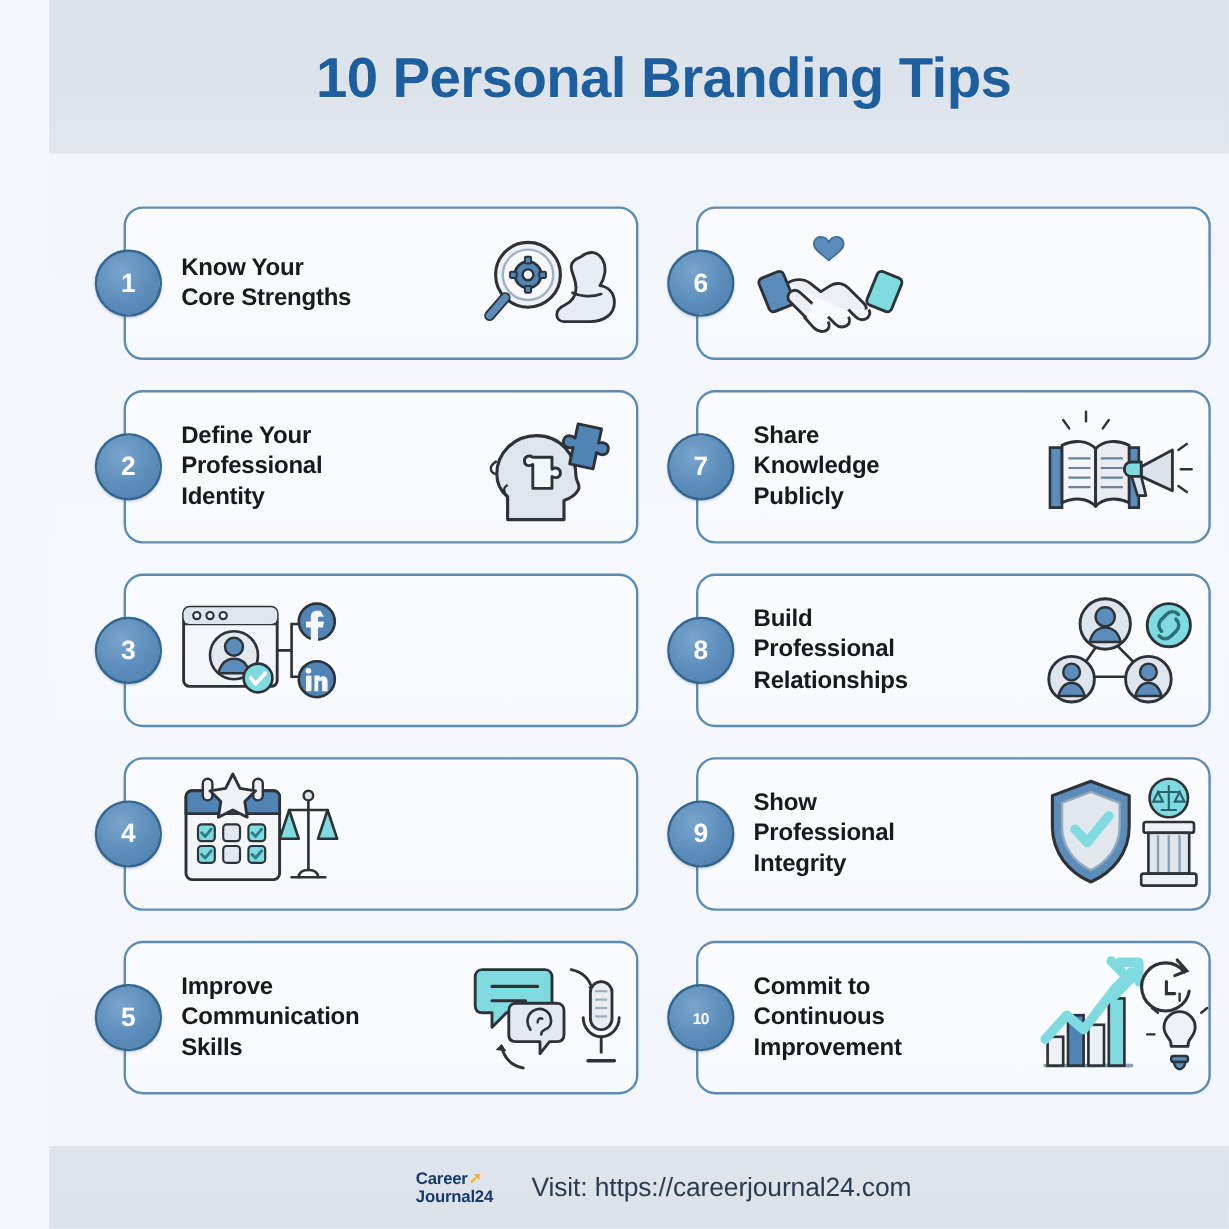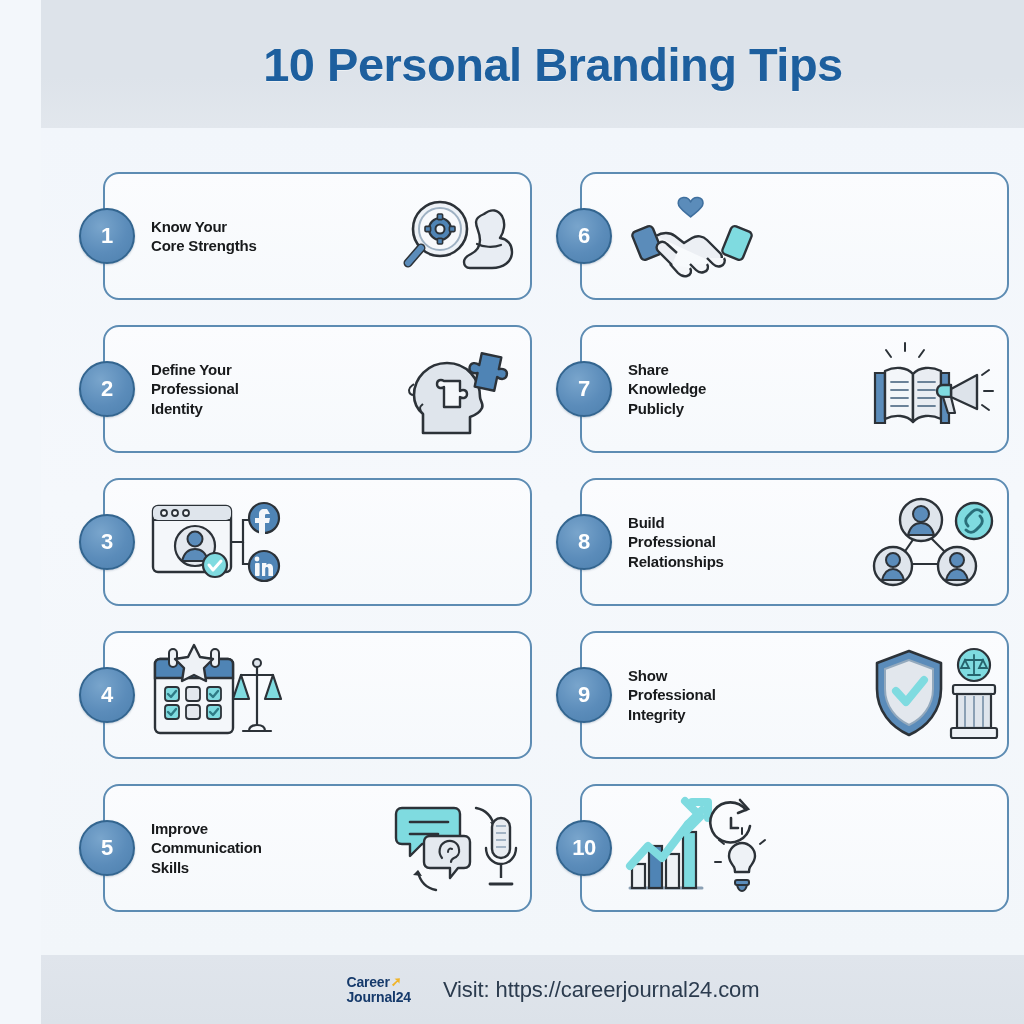--- a/index.html
+++ b/index.html
@@ -50,24 +50,24 @@
   .badge{
     position:absolute;left:-26px;top:50%;transform:translateY(-50%);
     width:52px;height:52px;border-radius:50%;
     background:radial-gradient(circle at 38% 32%,#79a5cc 0%,#5b8cba 55%,#4d80ae 100%);
     border:2px solid #33658f;
     color:#ffffff;font-weight:bold;font-size:22px;
     display:flex;align-items:center;justify-content:center;
     line-height:1;
     box-shadow:0 1px 2px rgba(30,60,90,.25);
   }
-  .badge.wide{font-size:22px;letter-spacing:-0.5px;}
+  .badge.wide{font-size:13px;letter-spacing:-0.5px;}
   .card-text{
     flex:1 1 auto;
-    font-size:15px;font-weight:bold;line-height:1.27;
+    font-size:20px;font-weight:bold;line-height:1.27;
     color:#181a1c;letter-spacing:-0.2px;
     white-space:pre-line;
     padding-right:6px;
   }
   .card-icon{
     flex:0 0 auto;width:128px;height:104px;
     display:flex;align-items:center;justify-content:center;
   }
   .card-icon svg{width:100%;height:100%;overflow:visible;}
 
@@ -354,20 +354,23 @@
             </g>
             <path d="M94 52c0 9 7 16 15 16s15-7 15-16" fill="none" stroke="#2c3238" stroke-width="2.4" stroke-linecap="round"></path>
             <path d="M109 68v14" stroke="#2c3238" stroke-width="2.4"></path>
             <path d="M98 88h22" stroke="#2c3238" stroke-width="2.8" stroke-linecap="round"></path>
           </svg>
         </div>
       </div>
 
       <div class="card">
         <div class="badge wide">10</div>
+        <div class="card-text">Commit to
+Continuous
+Improvement</div>
         <div class="card-icon">
           <svg viewBox="0 0 128 104">
             <path d="M2 92h72" stroke="#8ba0b4" stroke-width="3" stroke-linecap="round"></path>
             <rect x="4" y="68" width="13" height="24" fill="#eef2f6" stroke="#2c3238" stroke-width="2.2"></rect>
             <rect x="21" y="50" width="13" height="42" fill="#4f84b5" stroke="#2c3238" stroke-width="2.2"></rect>
             <rect x="38" y="58" width="13" height="34" fill="#eef2f6" stroke="#2c3238" stroke-width="2.2"></rect>
             <rect x="55" y="36" width="13" height="56" fill="#7fdbe0" stroke="#2c3238" stroke-width="2.2"></rect>
             <path d="M2 70 20 50l14 12 26-34" fill="none" stroke="#7fdbe0" stroke-width="8" stroke-linecap="round" stroke-linejoin="round"></path>
             <path d="M46 18h22v22" fill="none" stroke="#7fdbe0" stroke-width="8" stroke-linecap="round" stroke-linejoin="round" transform="rotate(45 57 29) translate(-6,-6)"></path>
             <path d="M60 28 74 14" stroke="#7fdbe0" stroke-width="8" stroke-linecap="round"></path>

